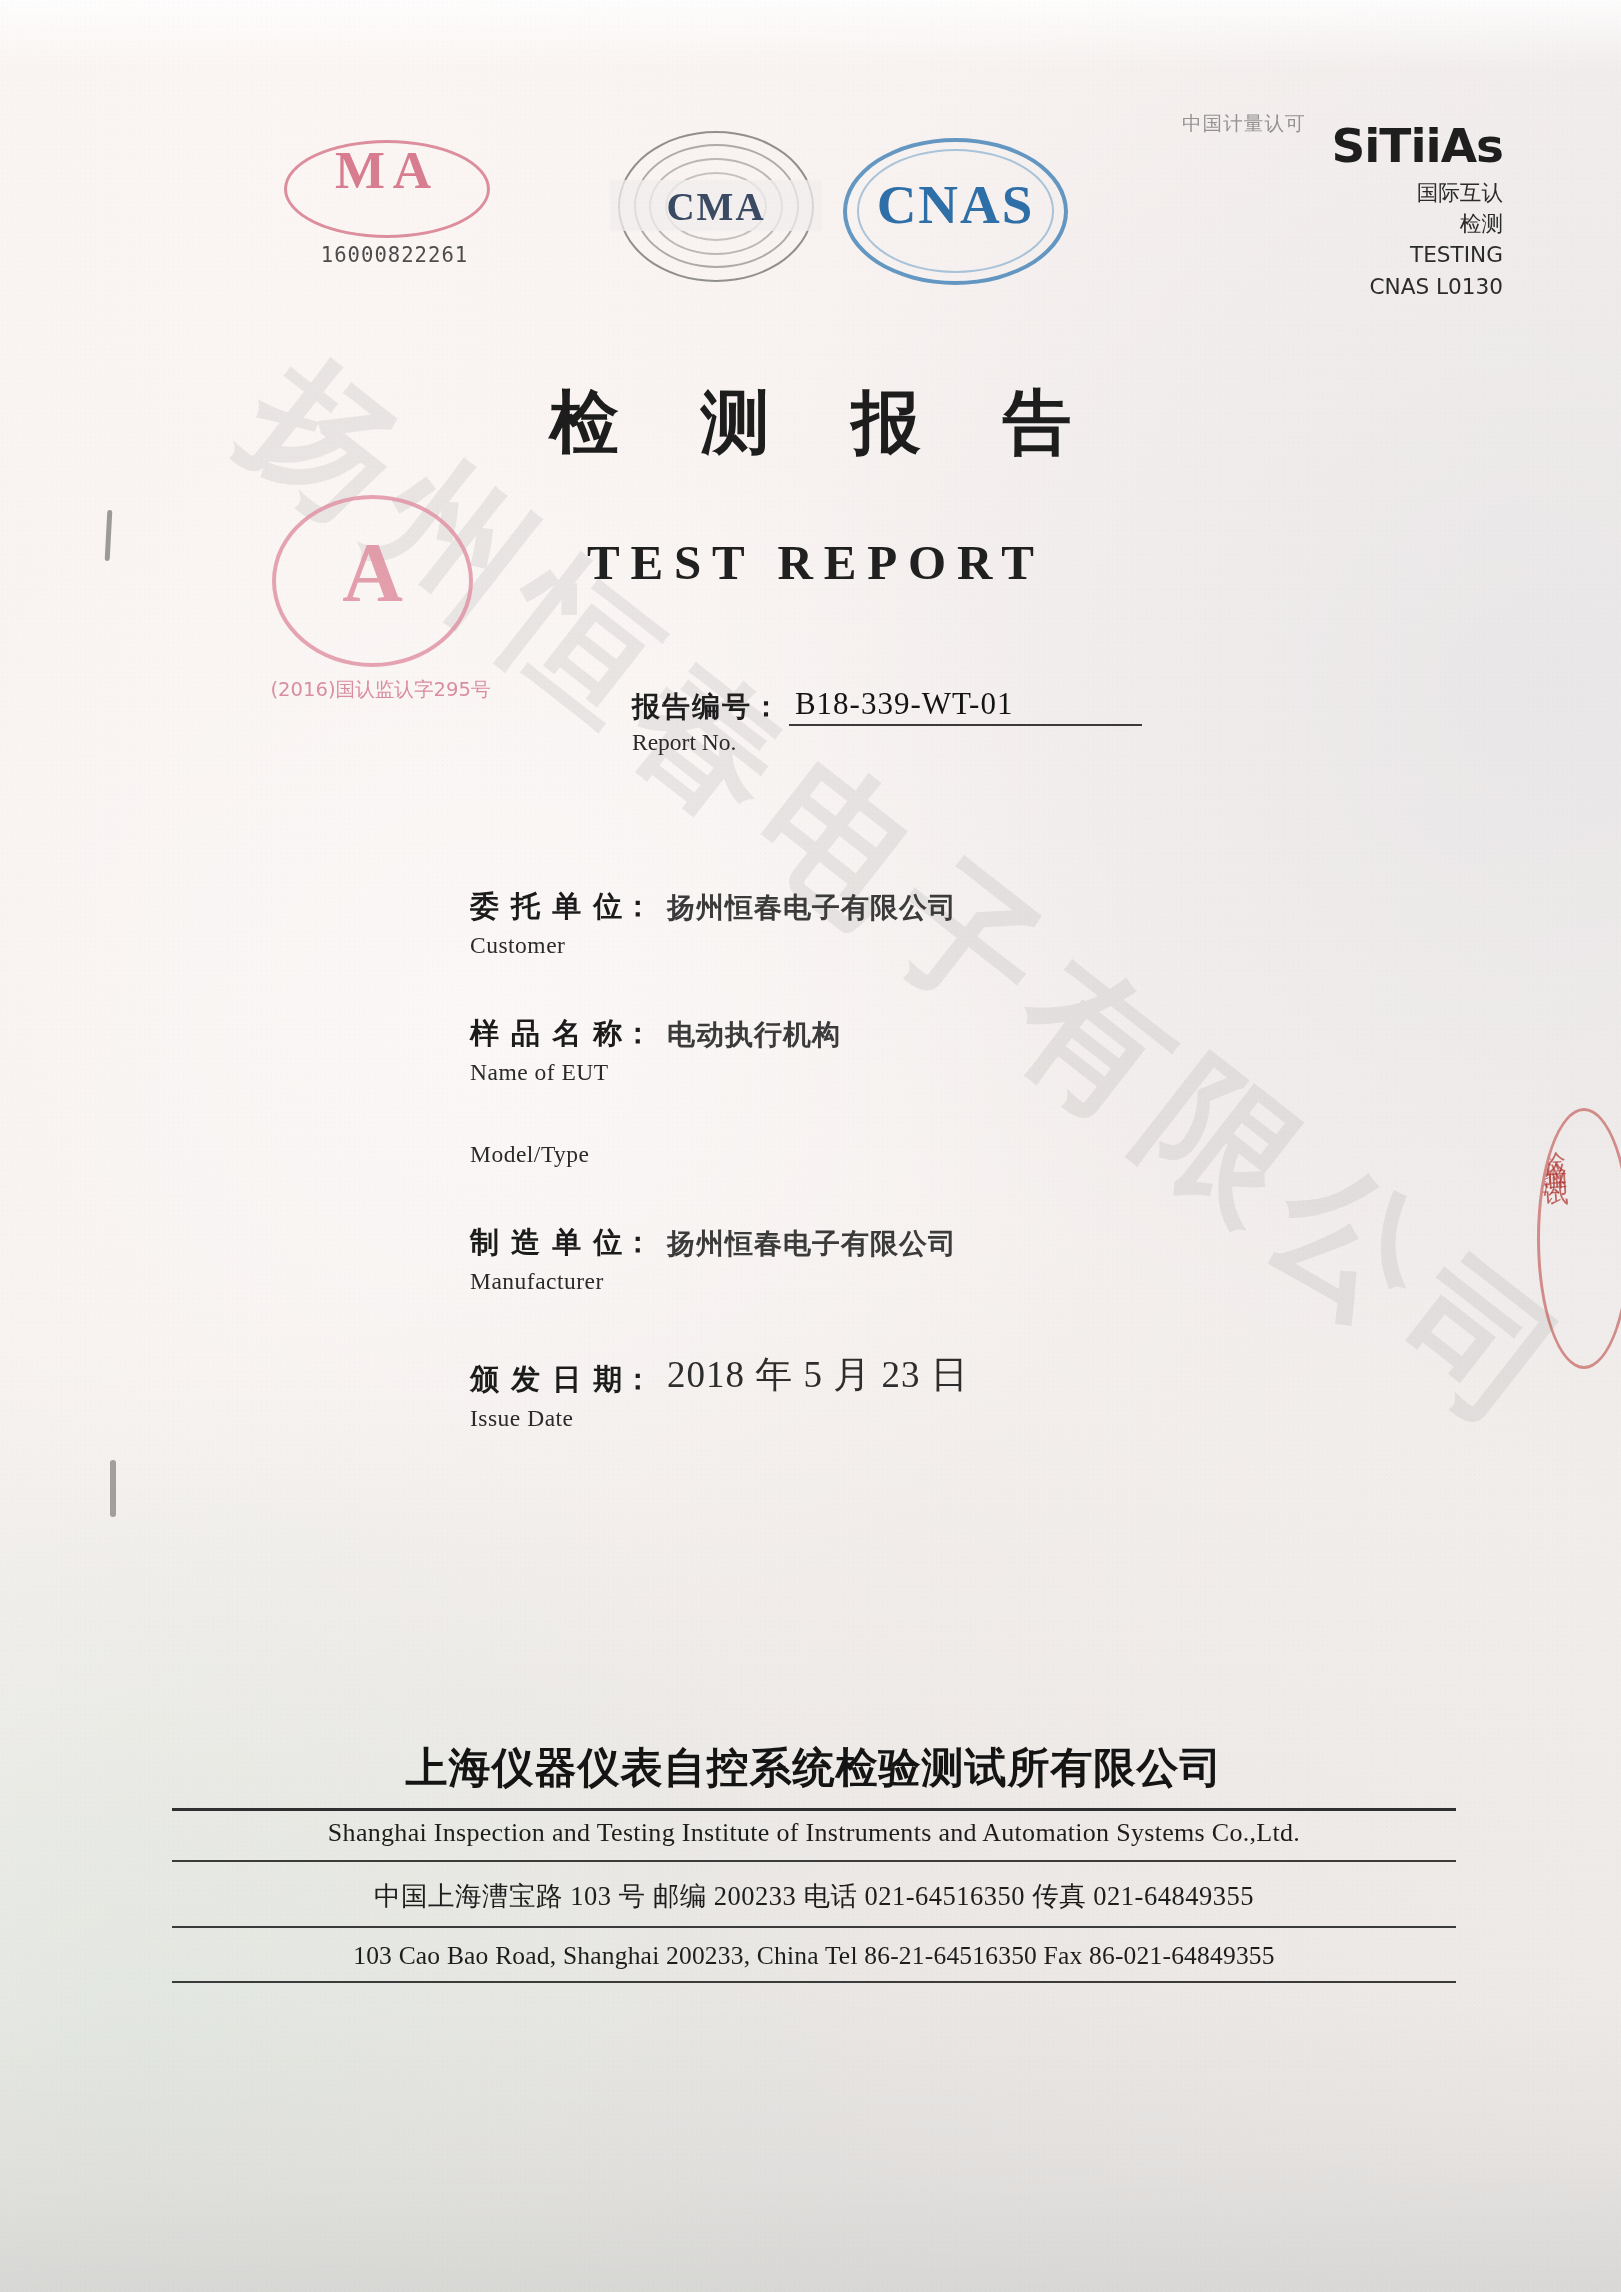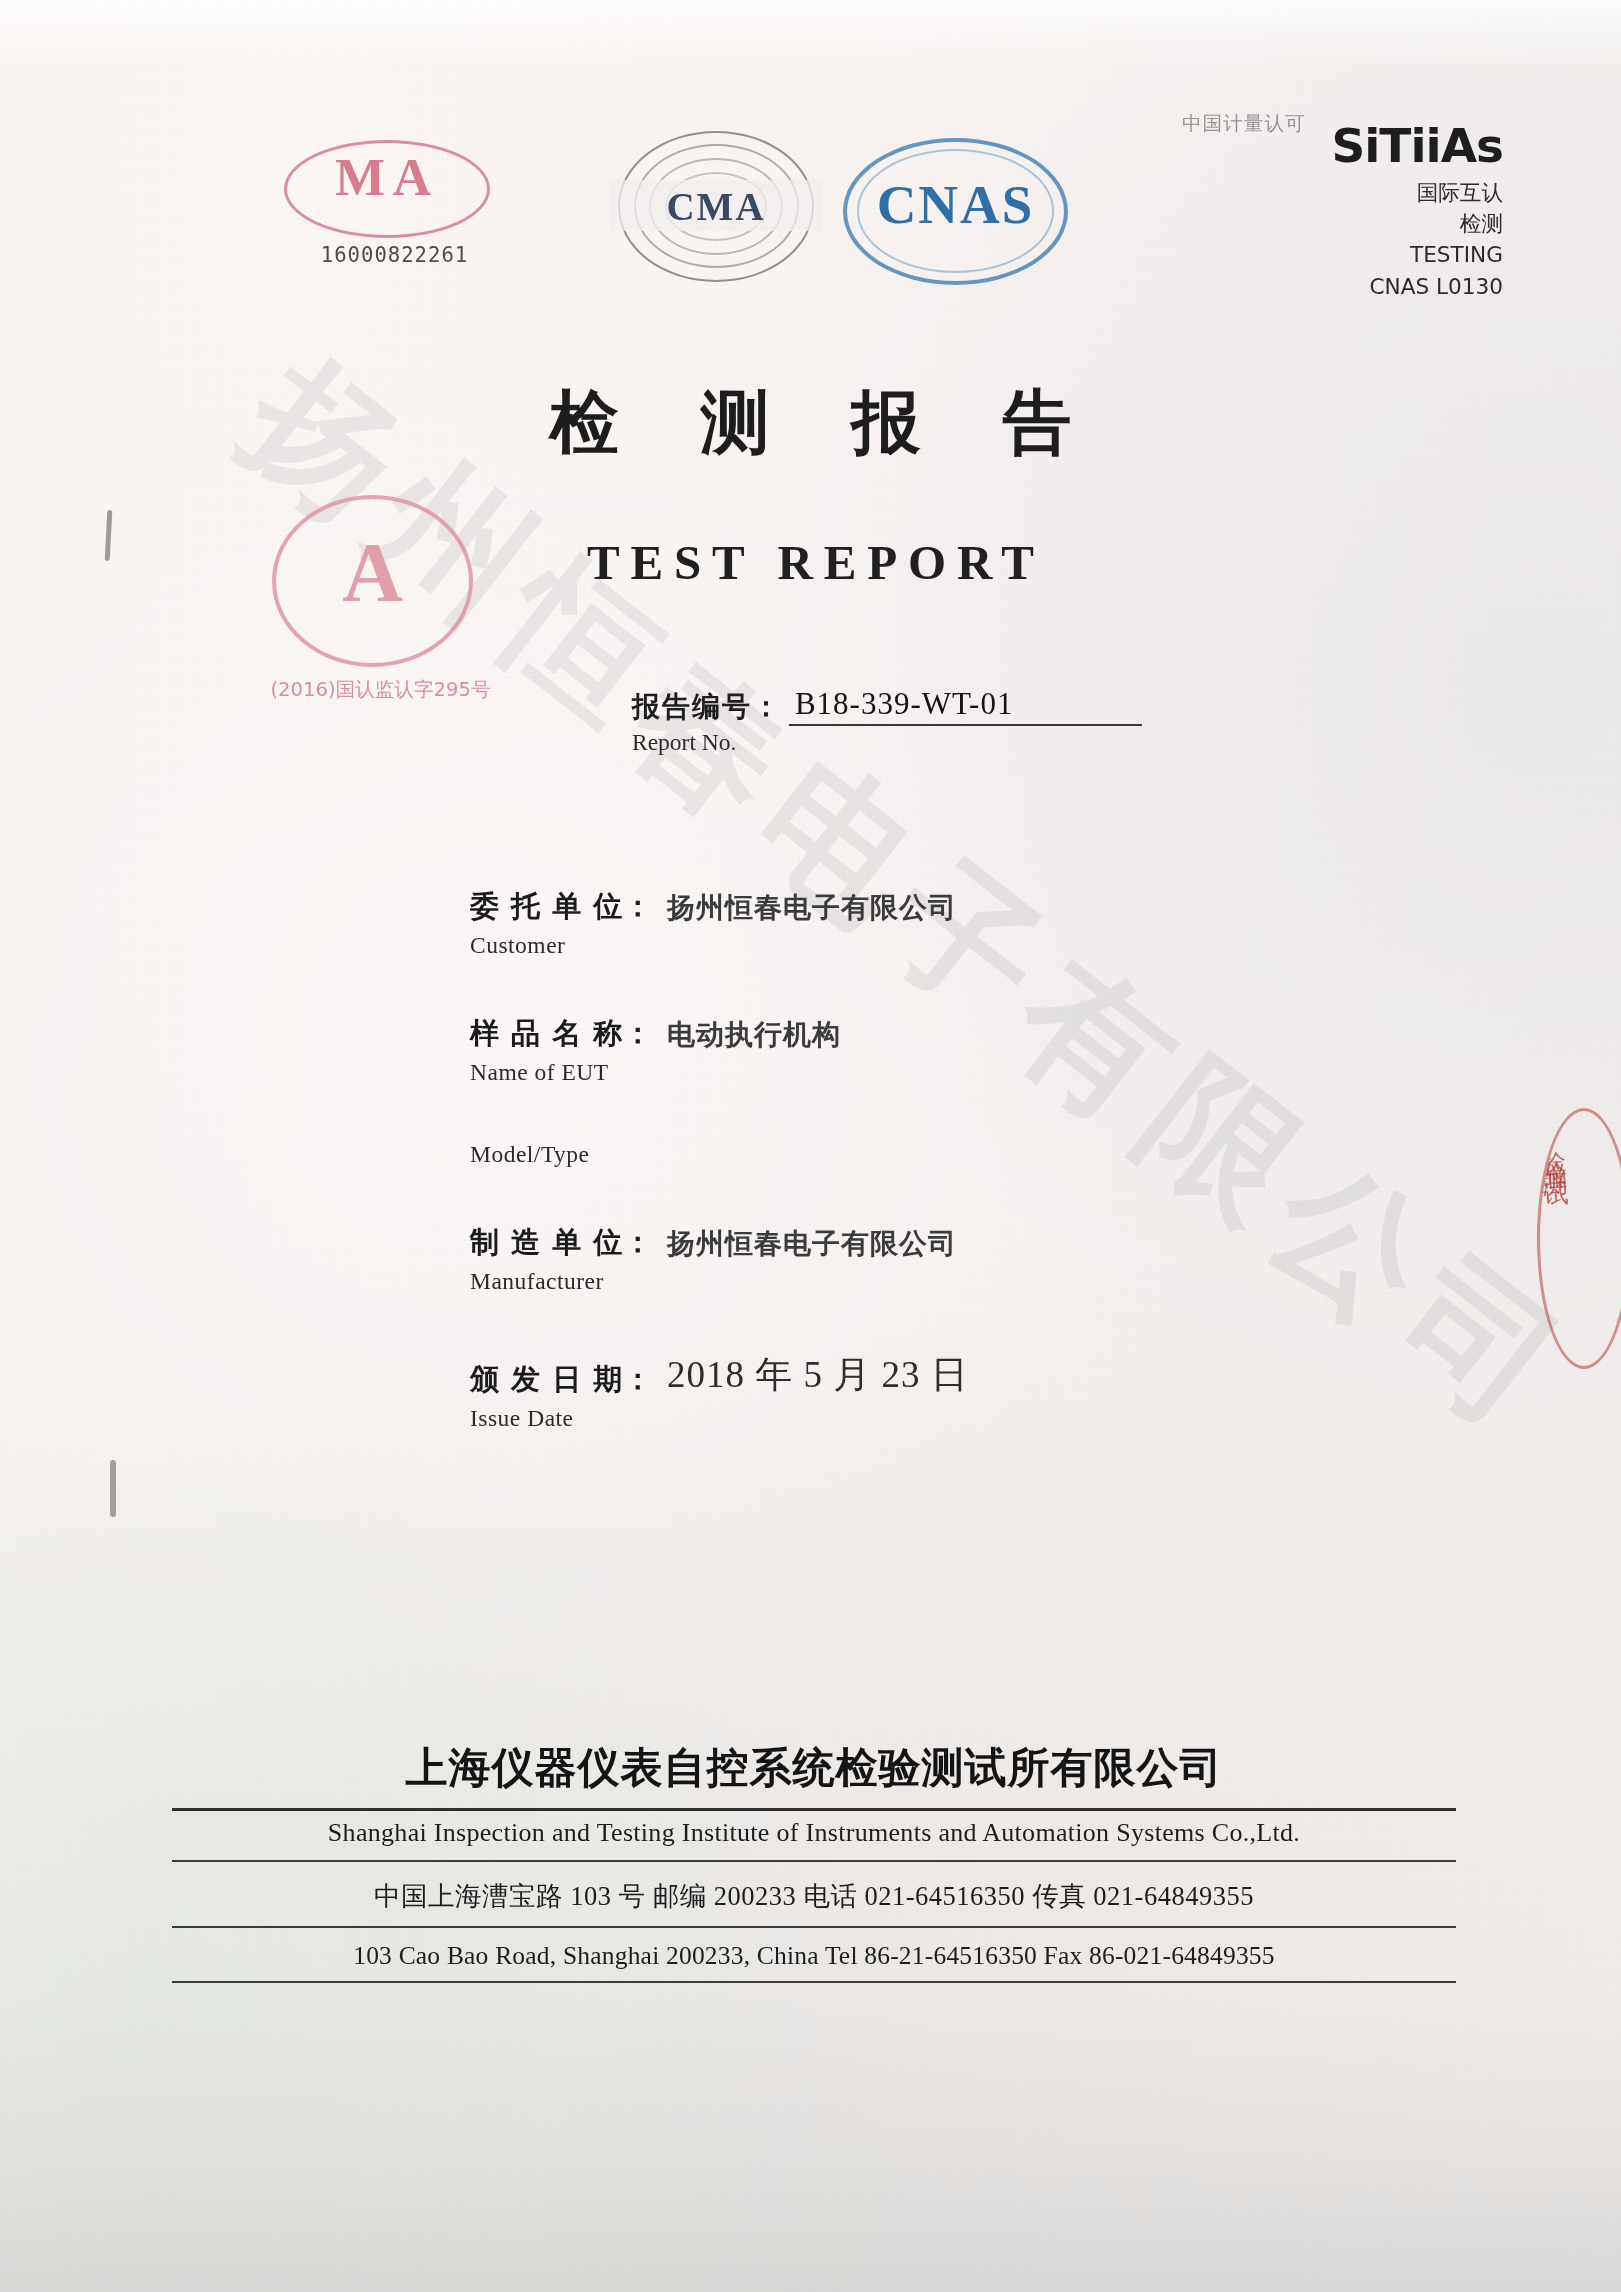--- a/index.html
+++ b/index.html
@@ -75,21 +75,21 @@
     position: absolute; left: 284px; top: 21.6px;
     width: 206px; height: 98px;
   }
   .ma-seal .ellipse {
     position: absolute; inset: 0;
     border: 3.9px solid #d77b8d;
     border-radius: 50%;
     opacity: .85;
   }
   .ma-seal .txt {
-    position: absolute; left: 0; right: 0; top: 7px;
+    position: absolute; left: 0; right: 0; top: 0;
     text-align: center;
     font-family: "Liberation Serif", serif;
     font-weight: 700;
     font-size: 53px;
     letter-spacing: 7.8px;
     color: #d3697f;
     opacity: .85;
   }
   .ma-number {
     position: absolute; left: 282px; top: 125px;

